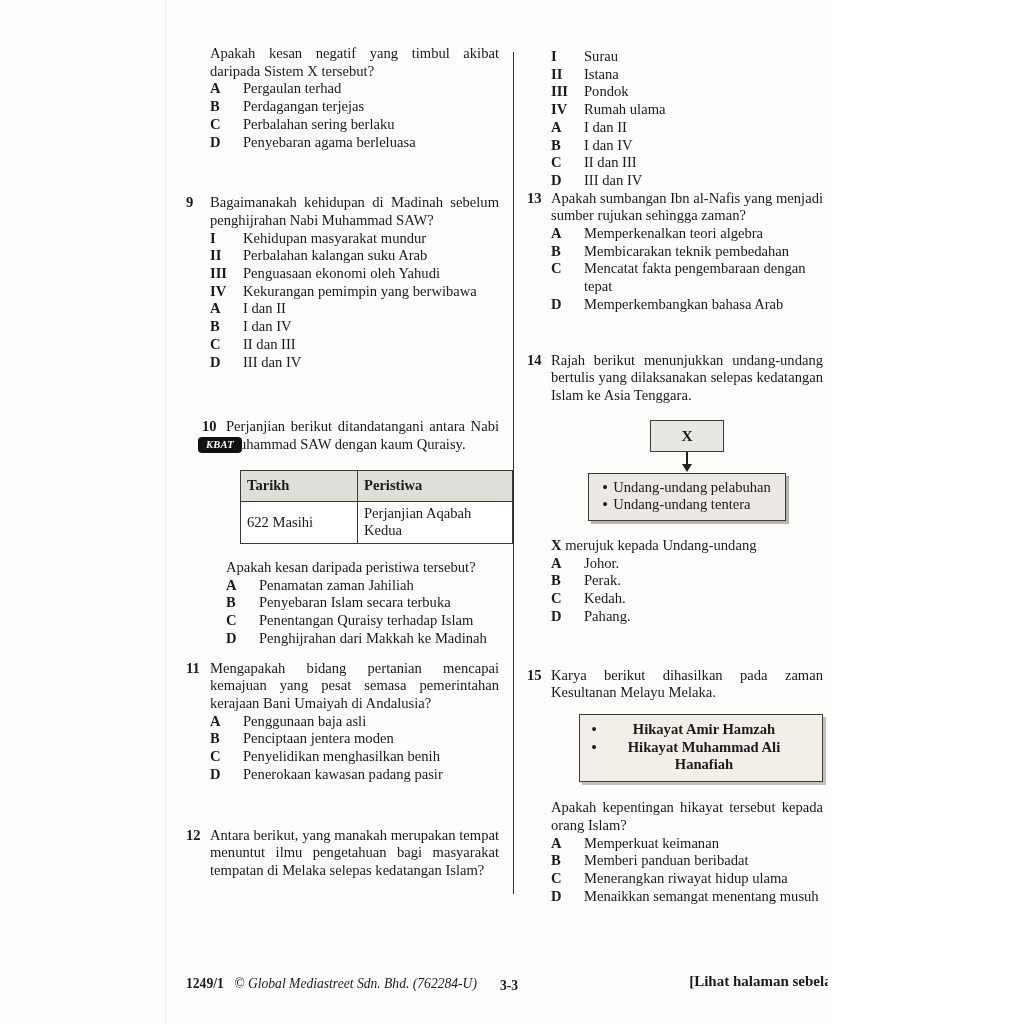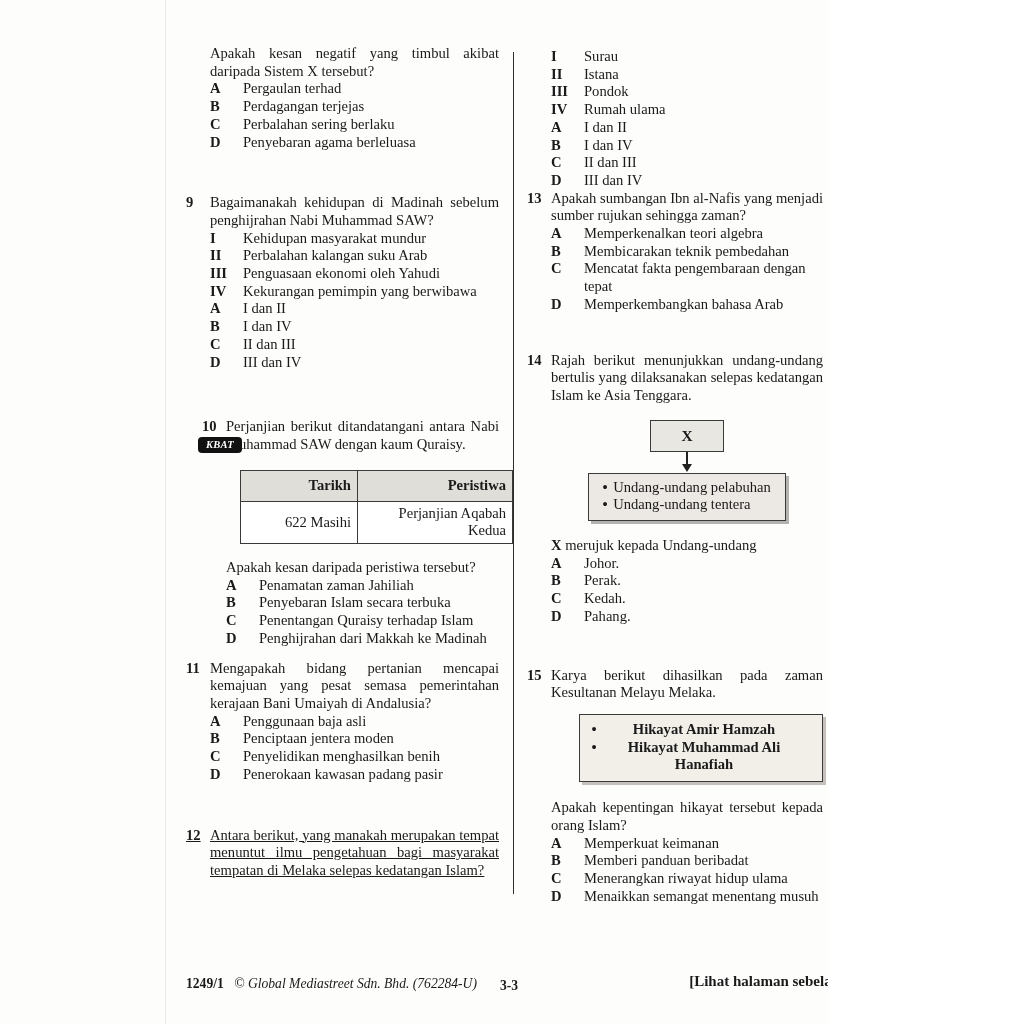--- a/index.html
+++ b/index.html
@@ -15,21 +15,21 @@
   .q{display:flex;position:relative;}
   .qnum{width:24px;flex:none;font-weight:bold;}
   .qbody{flex:1;min-width:0;}
   .stem{text-align:justify;}
   .row{display:flex;}
   .key{width:33px;flex:none;font-weight:bold;}
   .txt{flex:1;}
   .kbat{position:absolute;left:-4px;top:19px;background:#111;color:#fff;font-weight:bold;font-style:italic;
         font-size:10.5px;line-height:13px;padding:1px 8px 2px;border-radius:4px;letter-spacing:.3px;}
   table.dtable{border-collapse:collapse;margin:16px 0 15px 14px;width:273px;background:#fff;}
-  table.dtable th,table.dtable td{border:1.7px solid #3a3a3a;text-align:right;padding:3px 6px;}
+  table.dtable th,table.dtable td{border:1.7px solid #3a3a3a;text-align:left;padding:3px 6px;}
   table.dtable th{background:#e0ded9;font-weight:bold;height:24px;}
   table.dtable td{height:27px;}
   .ask{text-align:justify;}
   .diagram{margin:15px 0 16px;display:flex;flex-direction:column;align-items:center;}
   .xbox{width:72px;height:30px;border:1.7px solid #3a3a3a;background:#e9e7e2;
         display:flex;align-items:center;justify-content:center;font-weight:bold;font-size:15.5px;}
   .arrowline{width:1.6px;height:12px;background:#222;}
   .arrowhead{width:0;height:0;border-left:5px solid transparent;border-right:5px solid transparent;border-top:8px solid #222;}
   .dbox{border:1.7px solid #3a3a3a;background:#ece9e4;box-shadow:3px 3px 0 rgba(110,105,100,.5);
         padding:5px 14px 6px 8px;margin-top:1px;}
@@ -41,21 +41,21 @@
   .f-left{position:absolute;left:186px;top:0;white-space:nowrap;}
   .f-code{font-weight:bold;}
   .f-pub{font-style:italic;margin-left:7px;}
   .f-page{position:absolute;left:500px;top:2px;font-weight:bold;}
   .f-next{position:absolute;right:184px;top:-2px;font-weight:bold;font-size:15px;}
   
   .mb-q8c{margin-top:45px;}
   .mb-q9{margin-top:43px;}
   .mb-q10{margin-top:47px;margin-left:16px;}
   .mb-q11{margin-top:12px;}
-  .mb-q12{margin-top:43px;text-decoration:underline;}
+  .mb-q12{margin-top:43px;}
   .mt-r1{margin-top:48px;}
   .mb-q13{justify-content:center;}
   .mb-q14{margin-top:38px;}
   .mb-q15{margin-top:41px;}
 </style>
 </head>
 <body>
 
 <div class="canvas">
   <div class="page-edge edge-left"></div>

